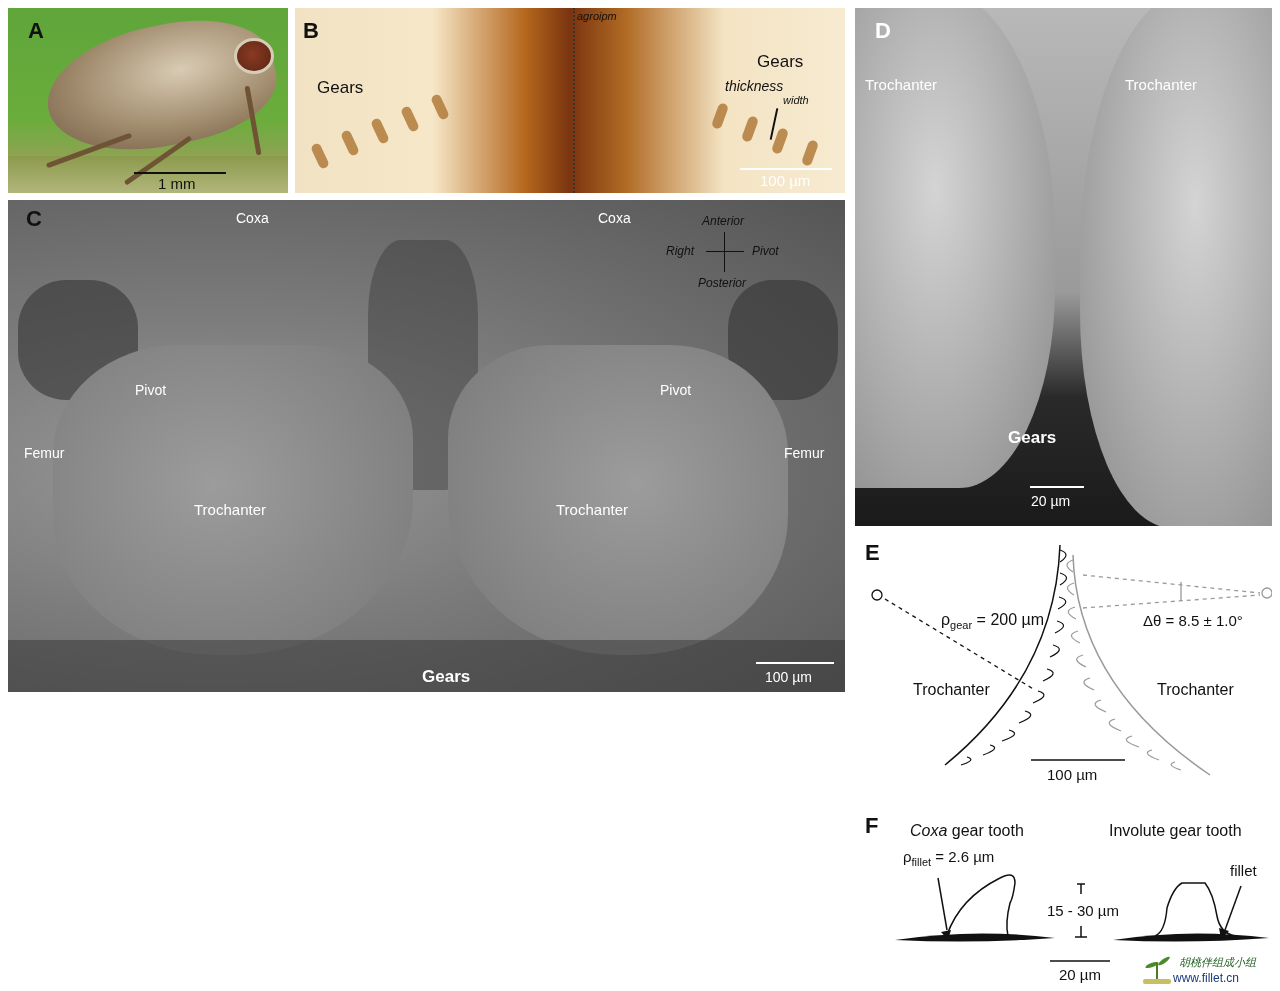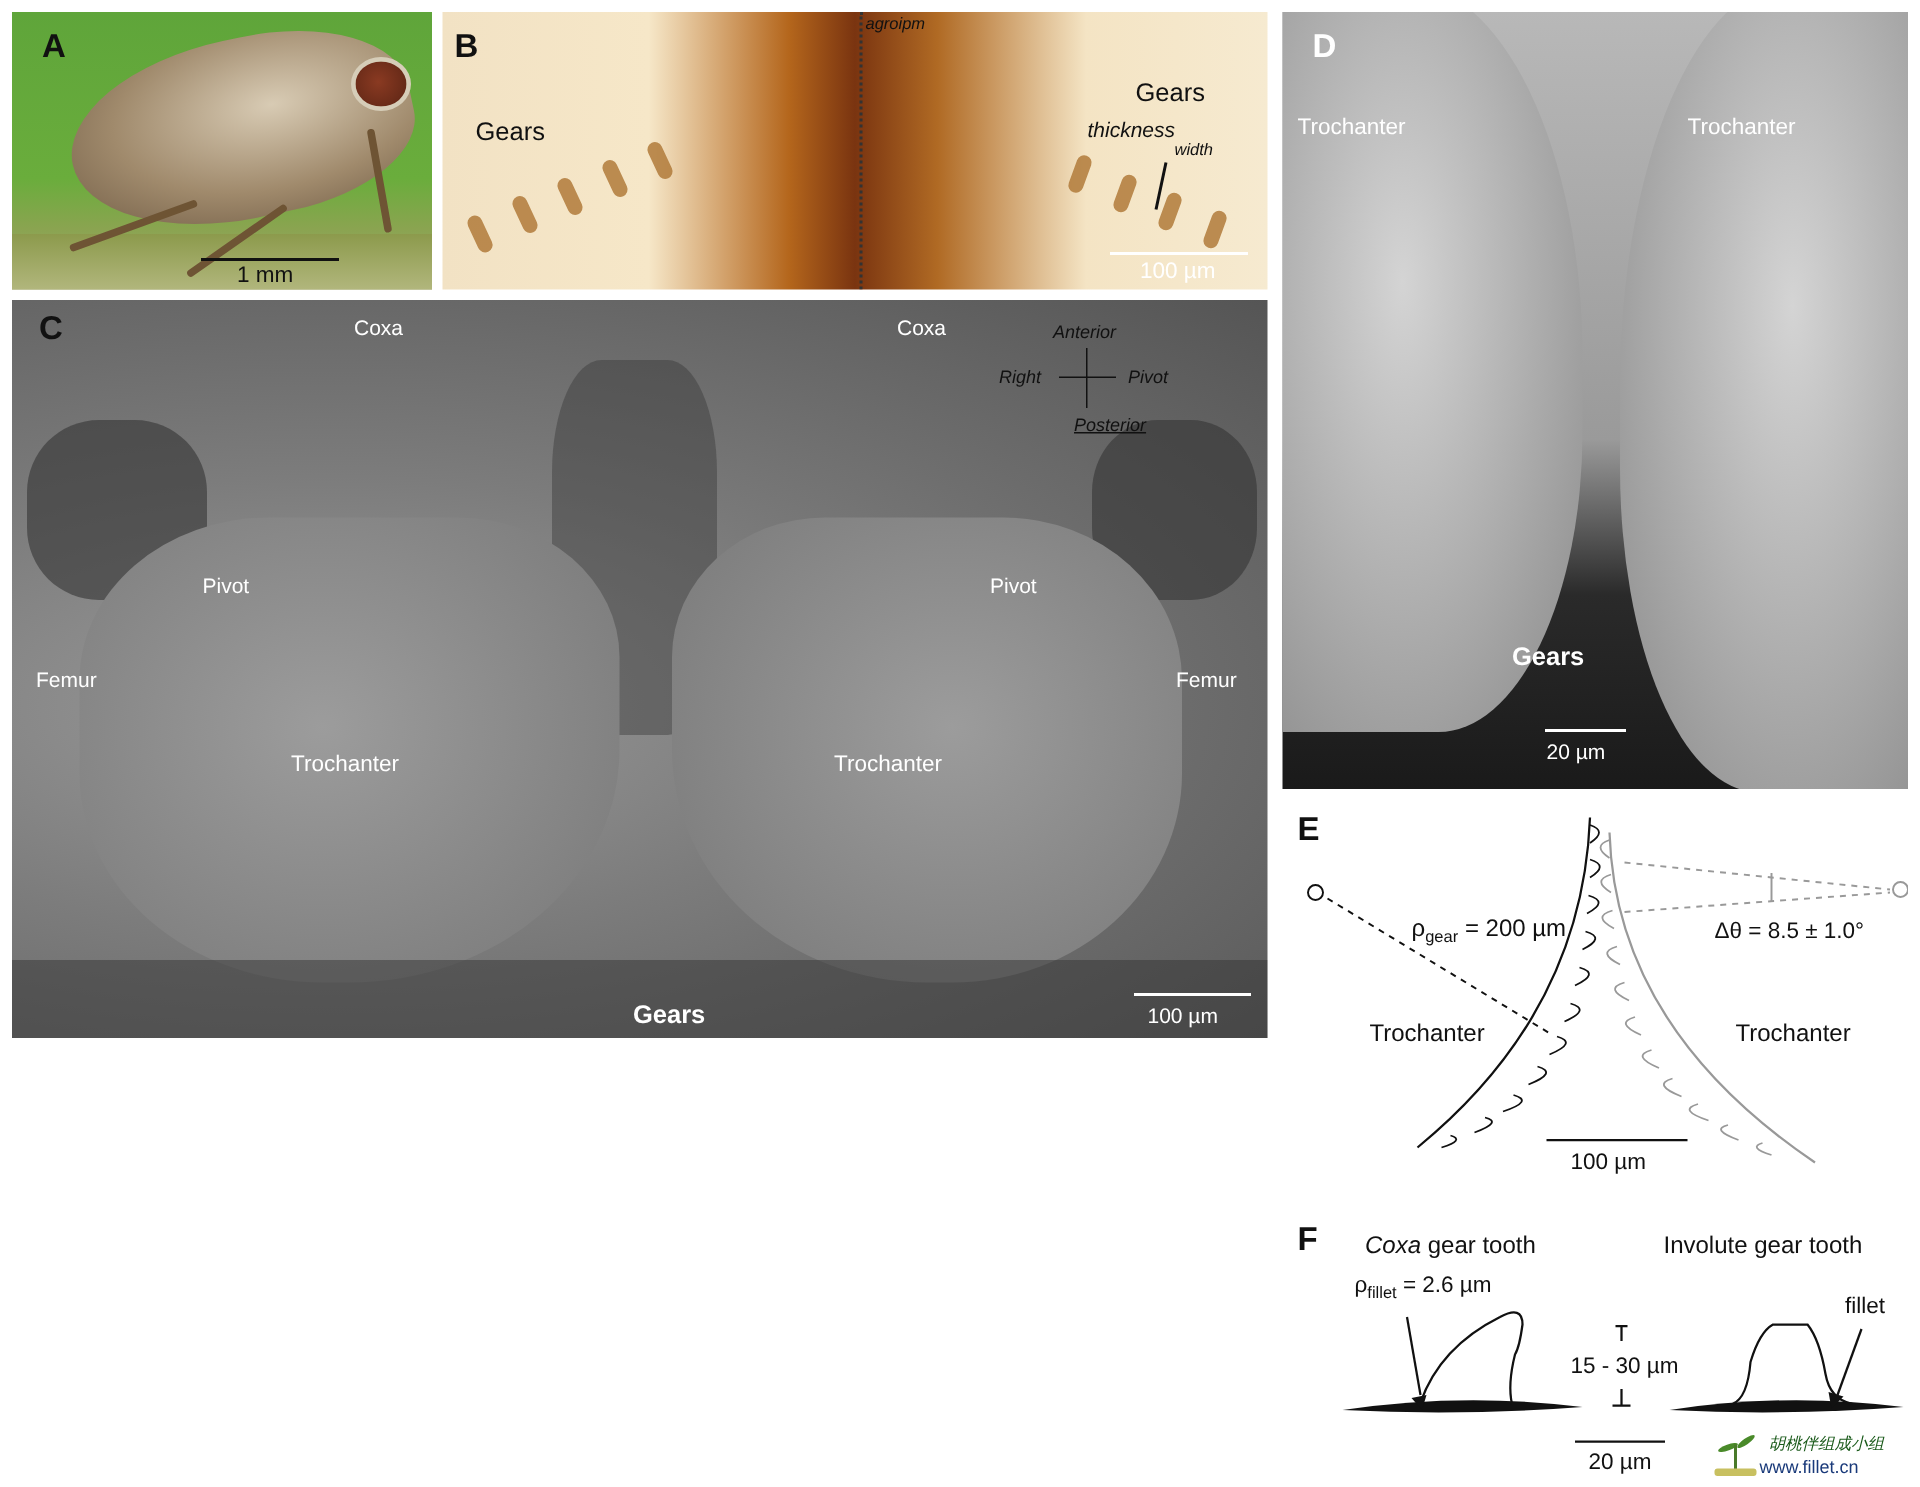--- a/index.html
+++ b/index.html
@@ -98,21 +98,21 @@
   <div class="lbl white" style="left:652px;top:182px;font-size:14px;">Pivot</div>
   <div class="lbl white" style="left:16px;top:245px;font-size:14px;">Femur</div>
   <div class="lbl white" style="left:776px;top:245px;font-size:14px;">Femur</div>
   <div class="lbl white" style="left:186px;top:301px;font-size:15px;">Trochanter</div>
   <div class="lbl white" style="left:548px;top:301px;font-size:15px;">Trochanter</div>
   <div class="lbl white" style="left:414px;top:467px;font-size:17px;font-weight:bold;">Gears</div>
 
   <div class="lbl black" style="left:694px;top:14px;font-size:12px;font-style:italic;">Anterior</div>
   <div class="lbl black" style="left:658px;top:44px;font-size:12px;font-style:italic;">Right</div>
   <div class="lbl black" style="left:744px;top:44px;font-size:12px;font-style:italic;">Pivot</div>
-  <div class="lbl black" style="left:708px;top:76px;font-size:12px;font-style:italic;text-decoration:underline;">Posterior</div>
+  <div class="lbl black" style="left:690px;top:76px;font-size:12px;font-style:italic;">Posterior</div>
   <div class="compass-line" style="left:716px;top:32px;width:1px;height:40px;"></div>
   <div class="compass-line" style="left:698px;top:51px;width:38px;height:1px;"></div>
 
   <div class="bar" style="left:748px;top:462px;width:78px;background:#fff;"></div>
   <div class="lbl white" style="left:757px;top:469px;font-size:14px;">100 µm</div>
 </div>
 
 <div id="panelD" class="panel">
   <div class="lobe" style="left:-40px;top:-20px;width:240px;height:500px;border-radius:0 50% 40% 0;"></div>
   <div class="lobe" style="left:225px;top:-20px;width:230px;height:540px;border-radius:50% 0 0 40%;"></div>

